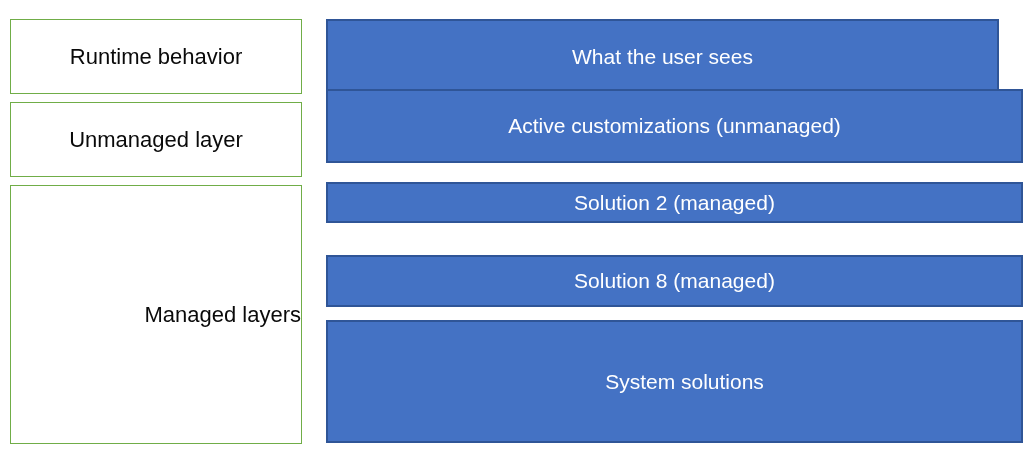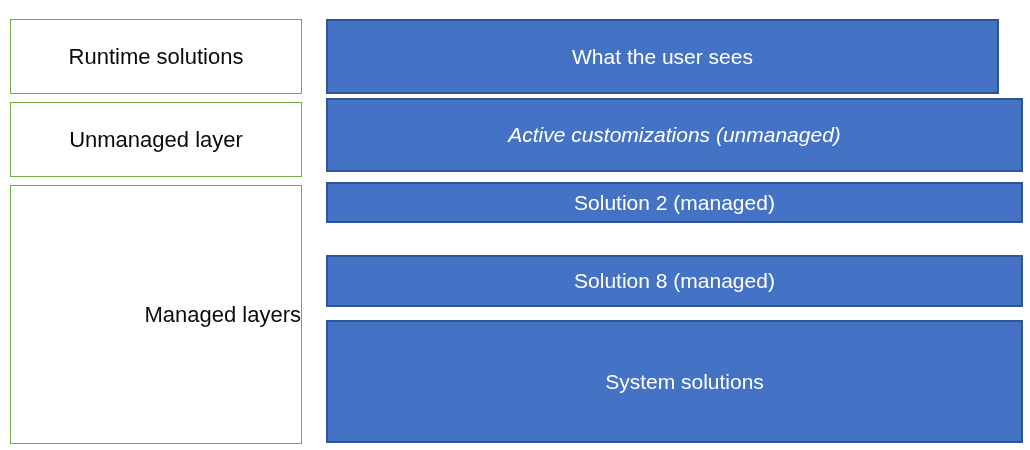--- a/index.html
+++ b/index.html
@@ -34,32 +34,32 @@
     border: 2px solid var(--blue-border, #2F5597);
     color: var(--right-text, #ffffff);
     font-size: 21px;
   }
   
   .lb1 { left: 10px;  top: 19px;  width: 292px; height: 75px; }
   .lb2 { left: 10px;  top: 102px; width: 292px; height: 75px; }
   .lb3 { left: 10px;  top: 185px; width: 292px; height: 259px; justify-content: flex-end; }
   
   .rb1 { left: 326px; top: 19px;  width: 673px; height: 75px; }
-  .rb2 { left: 326px; top: 98px; width: 697px; height: 74px; font-style: italic; }
+  .rb2 { left: 326px; top: 89px; width: 697px; height: 74px; }
   .rb3 { left: 326px; top: 182px; width: 697px; height: 41px; text-align: right; }
   .rb4 { left: 326px; top: 255px; width: 697px; height: 52px; }
   .rb5 { left: 326px; top: 320px; width: 697px; height: 123px; padding-left: 20px; }
 </style>
 </head>
 <body>
 
 <div class="canvas">
 
   <div class="box label-box lb1">
-    <span>Runtime solutions</span>
+    <span>Runtime behavior</span>
   </div>
   <div class="box label-box lb2">
     <span>Unmanaged layer</span>
   </div>
   <div class="box label-box lb3">
     <span>Managed layers</span>
   </div>
 
   <div class="box layer-box rb1">
     <span>What the user sees</span>

